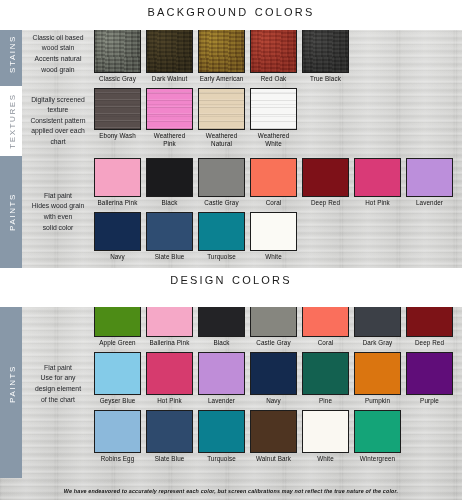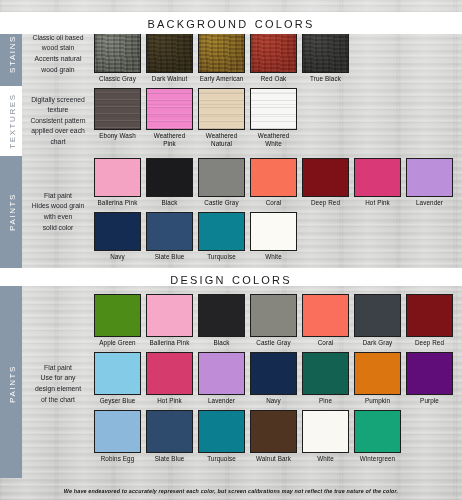--- a/index.html
+++ b/index.html
@@ -139,21 +139,21 @@
   .logo .l3{font-size:2.6px;color:#6d6a66;letter-spacing:.2px;}
   .logo .l4{font-size:2.4px;color:#7b7874;letter-spacing:.2px;margin-top:1px;}
 
   .edgebar{position:absolute;background:#8898a8;}
 </style>
 </head>
 <body>
 
 <div class="wood"></div>
 <div class="page" id="page">
-    <div class="title-bar" style="position: absolute; left: 0px; right: 0px; top: 12px; height: 22px; line-height: 22px;"><div class="t">Background Colors</div></div>
+    <div class="title-bar" style="position: absolute; left: 0px; right: 0px; top: 0px; height: 30px; line-height: 22px;"><div class="t">Background Colors</div></div>
     <div class="block" style="top: 22px; height: 64px;">
       <div class="railcol">
         <div class="rail dark">
           <span>Stains</span>
         </div>
       </div>
       <div class="desccol">
         <div>Classic oil based<br>wood stain<br>Accents natural<br>wood grain</div>
       </div>
       <div class="swatchcol">
@@ -264,21 +264,21 @@
             <div class="chip small" style="height: 39px; background: rgb(11, 129, 145);"></div>
             <div class="cap">Turquoise</div>
           </div>
           <div class="sw">
             <div class="chip small" style="height: 39px; background: rgb(251, 250, 245);"></div>
             <div class="cap">White</div>
           </div>
         </div>
       </div>
     </div>
-    <div class="title-bar" style="position: absolute; left: 0px; right: 0px; top: 268px; height: 18px; line-height: 22px;"><div class="t">Design Colors</div></div>
+    <div class="title-bar" style="position: absolute; left: 0px; right: 0px; top: 268px; height: 39px; line-height: 22px;"><div class="t">Design Colors</div></div>
     <div class="block" style="top: 290px; height: 188px;">
       <div class="railcol">
         <div class="rail dark">
           <span>Paints</span>
         </div>
       </div>
       <div class="desccol">
         <div>Flat paint<br>Use for any<br>design element<br>of the chart</div>
       </div>
       <div class="swatchcol">

